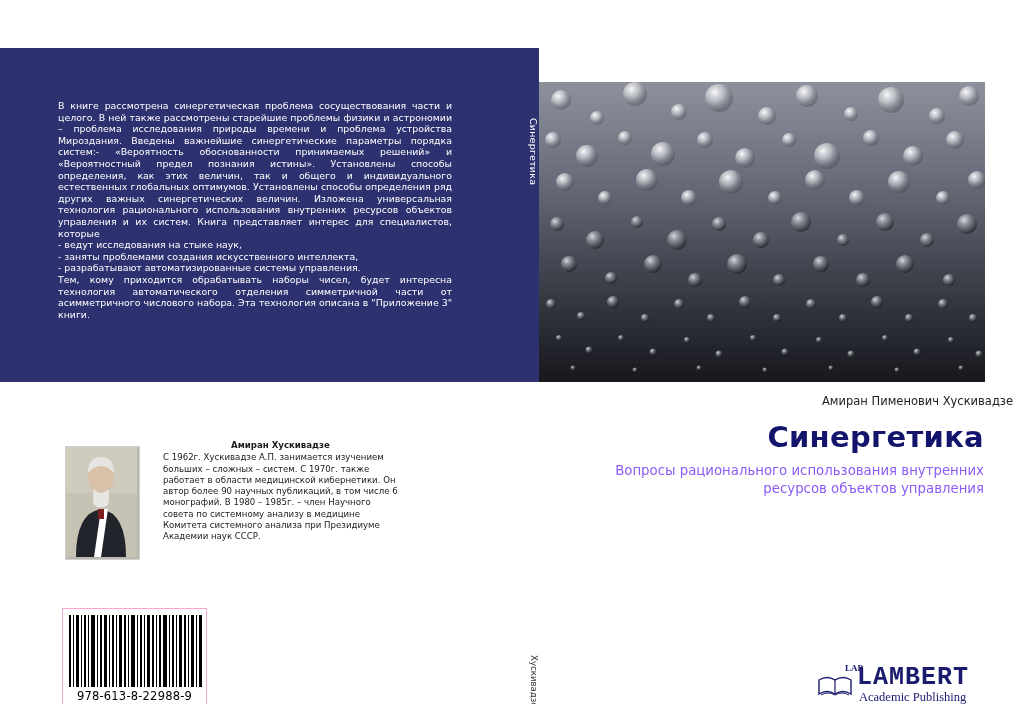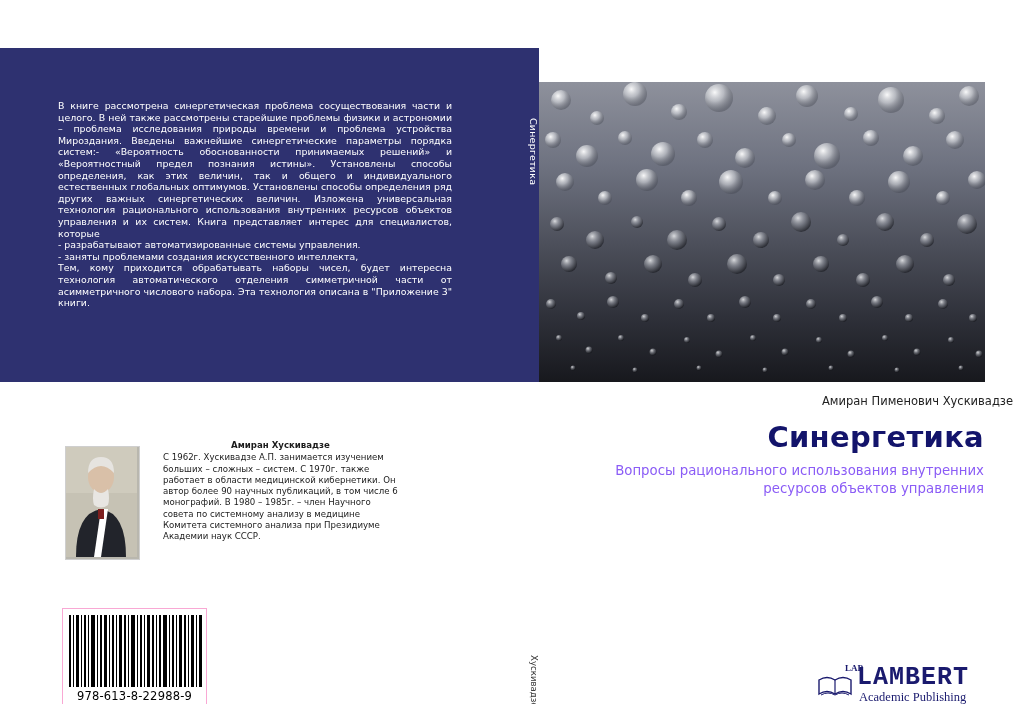--- a/index.html
+++ b/index.html
@@ -253,22 +253,23 @@
 </style>
 </head>
 <body>
 
 <div class="cover">
 
   <div class="back-panel"></div>
 
   <div class="blurb">
     <p class="just">В книге рассмотрена синергетическая проблема сосуществования части и целого. В ней также рассмотрены старейшие проблемы физики и астрономии – проблема исследования природы времени и проблема устройства Мироздания. Введены важнейшие синергетические параметры порядка систем:- «Вероятность обоснованности принимаемых решений» и «Вероятностный предел познания истины». Установлены способы определения, как этих величин, так и общего и индивидуального естественных глобальных оптимумов. Установлены способы определения ряд других важных синергетических величин. Изложена универсальная технология рационального использования внутренних ресурсов объектов управления и их систем. Книга представляет интерес для специалистов, которые</p>
+    <p class="left">- ведут исследования на стыке наук,</p>
+    <p class="left">- заняты проблемами создания искусственного интеллекта,</p>
     <p class="left">- разрабатывают автоматизированные системы управления.</p>
-    <p class="left">- заняты проблемами создания искусственного интеллекта,</p>
     <p class="just">Тем, кому приходится обрабатывать наборы чисел, будет интересна технология автоматического отделения симметричной части от асимметричного числового набора. Эта технология описана в "Приложение 3" книги.</p>
   </div>
 
   <div class="spine"></div>
   <div class="spine-top"></div>
   <div class="spine-title">Синергетика</div>
   <div class="spine-author">Хускивадзе</div>
 
   <div class="front-image">
     <svg width="446" height="300" viewBox="0 0 446 300" xmlns="http://www.w3.org/2000/svg" aria-hidden="true">

